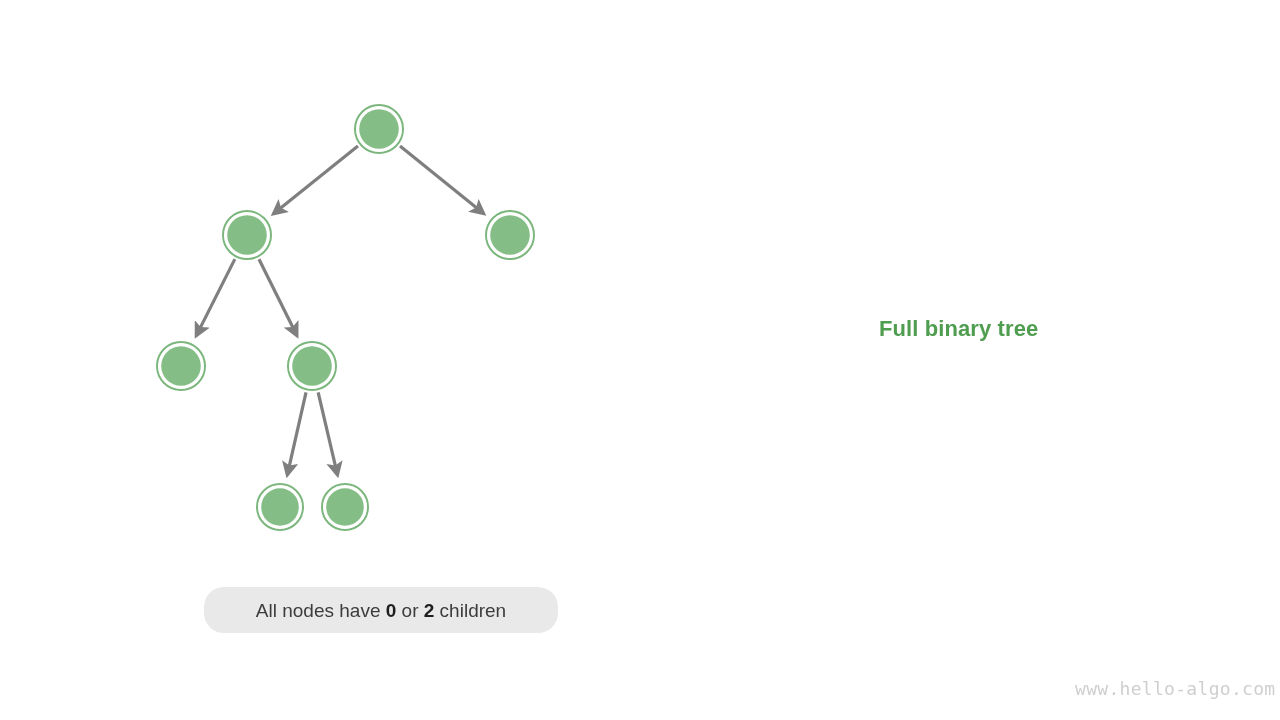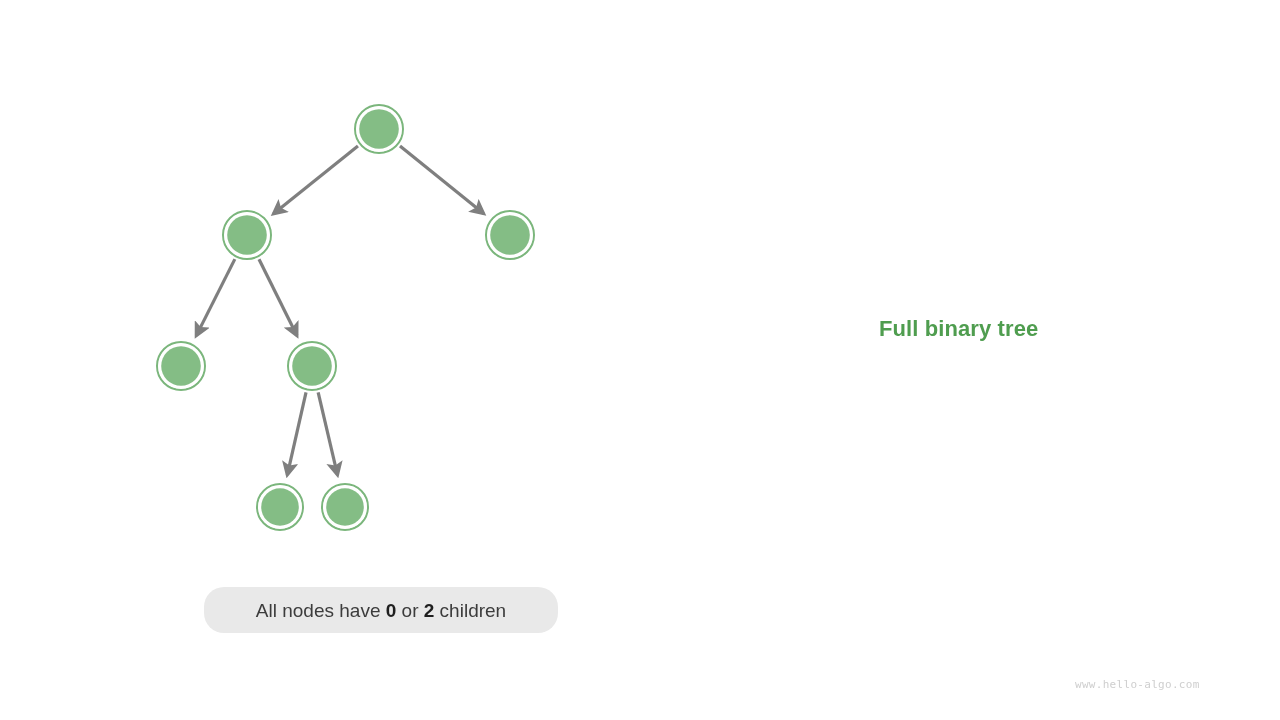--- a/index.html
+++ b/index.html
@@ -54,21 +54,21 @@
   }
   .caption-text b {
     font-weight: bold;
     color: #1f1f1f;
   }
   .watermark {
     position: absolute;
     left: 1075px;
     top: 678px;
     font-family: "DejaVu Sans Mono", "Liberation Mono", monospace;
-    font-size: 11px;
+    font-size: 18px;
     color: #cfcfcf;
     letter-spacing: 0.3px;
     white-space: nowrap;
   }
 </style>
 </head>
 <body>
 
 <svg id="tree-canvas" viewBox="0 0 1280 720">
   <defs>

